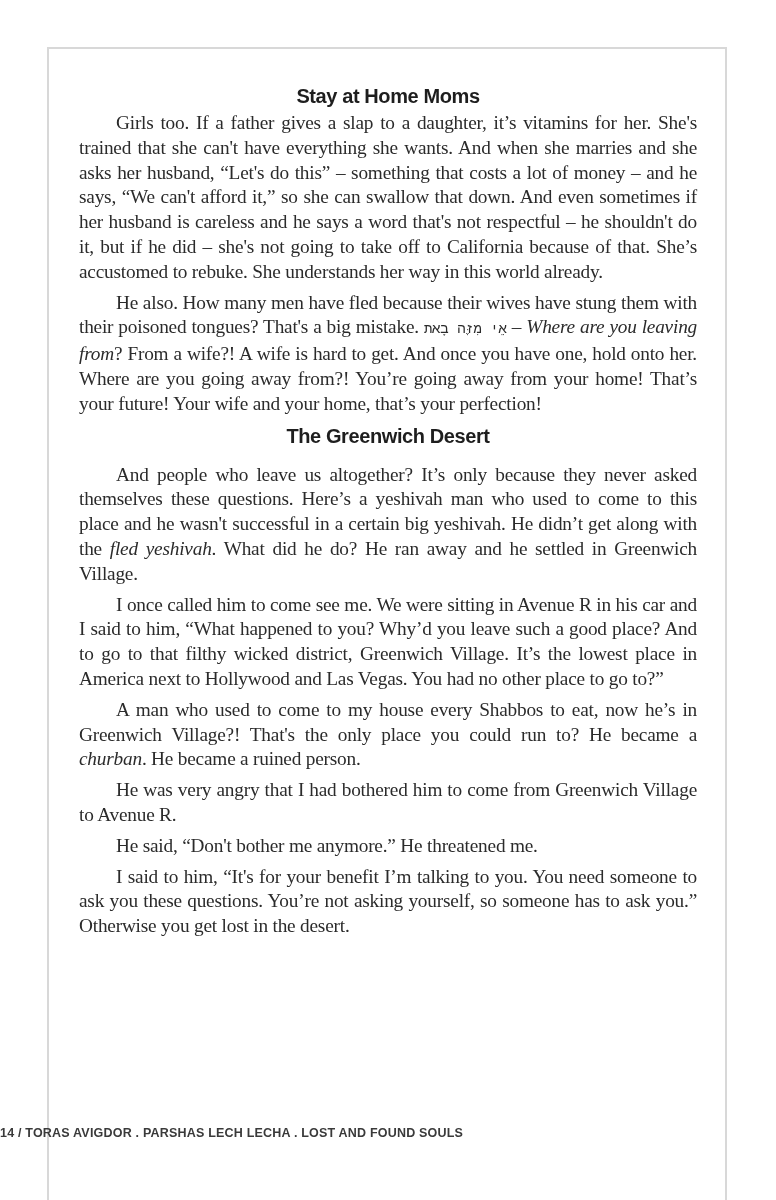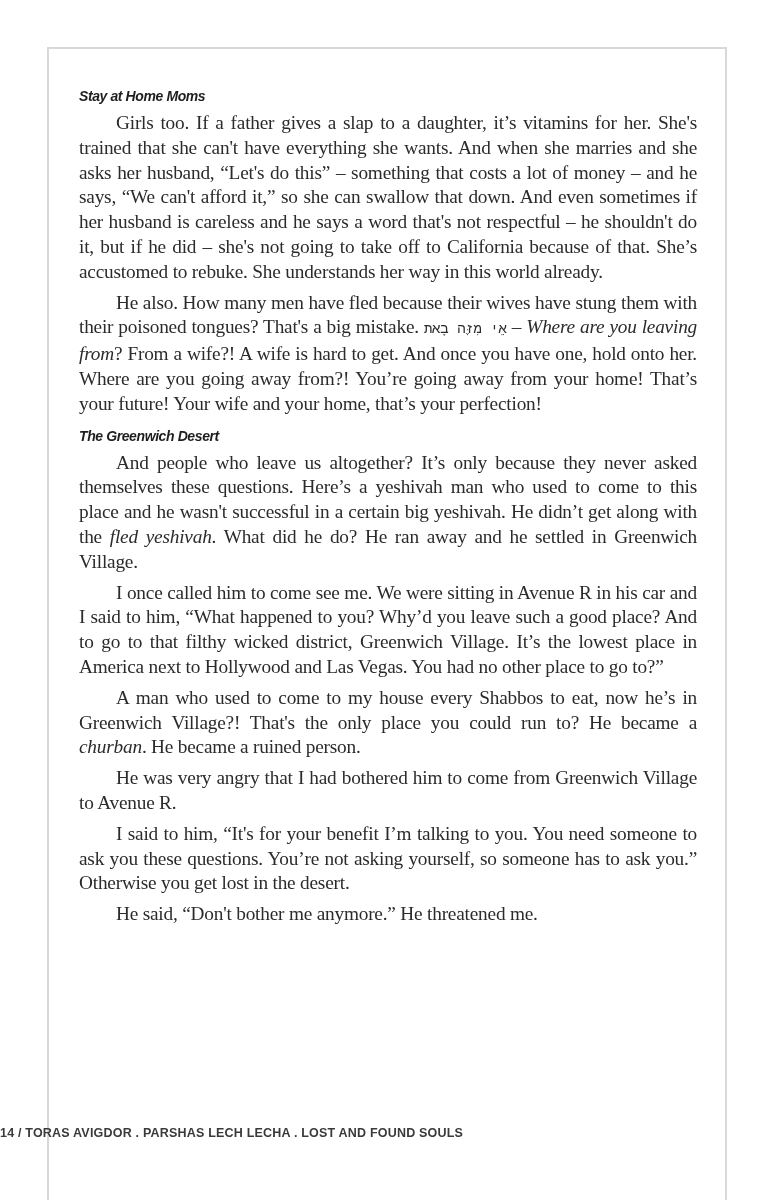--- a/index.html
+++ b/index.html
@@ -32,30 +32,30 @@
     width: 618px;
     color: #2b2b2b;
     font-family: "Liberation Serif", "DejaVu Serif", serif;
     font-size: 19.3px;
     line-height: 24.8px;
     letter-spacing: -0.2px;
   }
   .heading {
     font-family: "Liberation Sans", "DejaVu Sans", sans-serif;
     font-weight: bold;
-    font-size: 14px;
+    font-size: 20px;
     letter-spacing: -0.4px;
+    text-align: center;
     color: #1e1e1e;
     line-height: 22px;
     margin: 0 0 4px 0;
-    font-style: italic;
   }
   .heading.second {
     margin-top: 8px;
-    margin-bottom: 4px;
+    margin-bottom: 16px;
   }
   .para {
     margin: 0 0 6px 0;
     text-indent: 37px;
     text-align: justify;
     text-align-last: left;
   }
   .para em {
     font-style: italic;
   }
@@ -102,22 +102,22 @@
     <span>I once called him to come see me. We were sitting in Avenue R in his car and I said to him, “What happened to you? Why’d you leave such a good place? And to go to that filthy wicked district, Greenwich Village. It’s the lowest place in America next to Hollywood and Las Vegas. You had no other place to go to?”</span>
   </p>
 
   <p class="para"><span>A man who used to come to my house every Shabbos to eat, now he’s in Greenwich Village?! That's the only place you could run to? He became a </span><em>churban</em><span>. He became a ruined person.</span></p>
 
   <p class="para">
     <span>He was very angry that I had bothered him to come from Greenwich Village to Avenue R.</span>
   </p>
 
   <p class="para">
-    <span>I said to him, “It's for your benefit I’m talking to you. You need someone to ask you these questions. You’re not asking yourself, so someone has to ask you.” Otherwise you get lost in the desert.</span>
+    <span>He said, “Don't bother me anymore.” He threatened me.</span>
   </p>
 
   <p class="para">
-    <span>He said, “Don't bother me anymore.” He threatened me.</span>
+    <span>I said to him, “It's for your benefit I’m talking to you. You need someone to ask you these questions. You’re not asking yourself, so someone has to ask you.” Otherwise you get lost in the desert.</span>
   </p>
 
 </div>
 
 <div class="footer">14 / TORAS AVIGDOR . PARSHAS LECH LECHA . LOST AND FOUND SOULS</div>
 
 </body></html>

